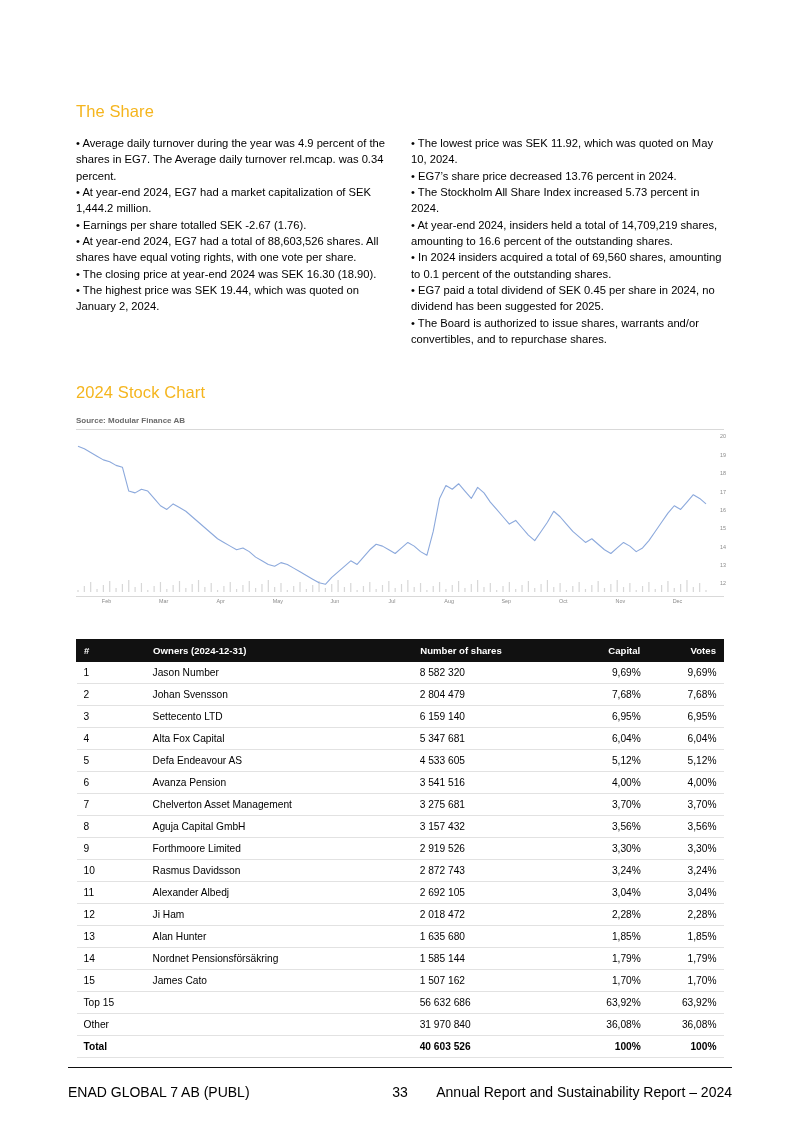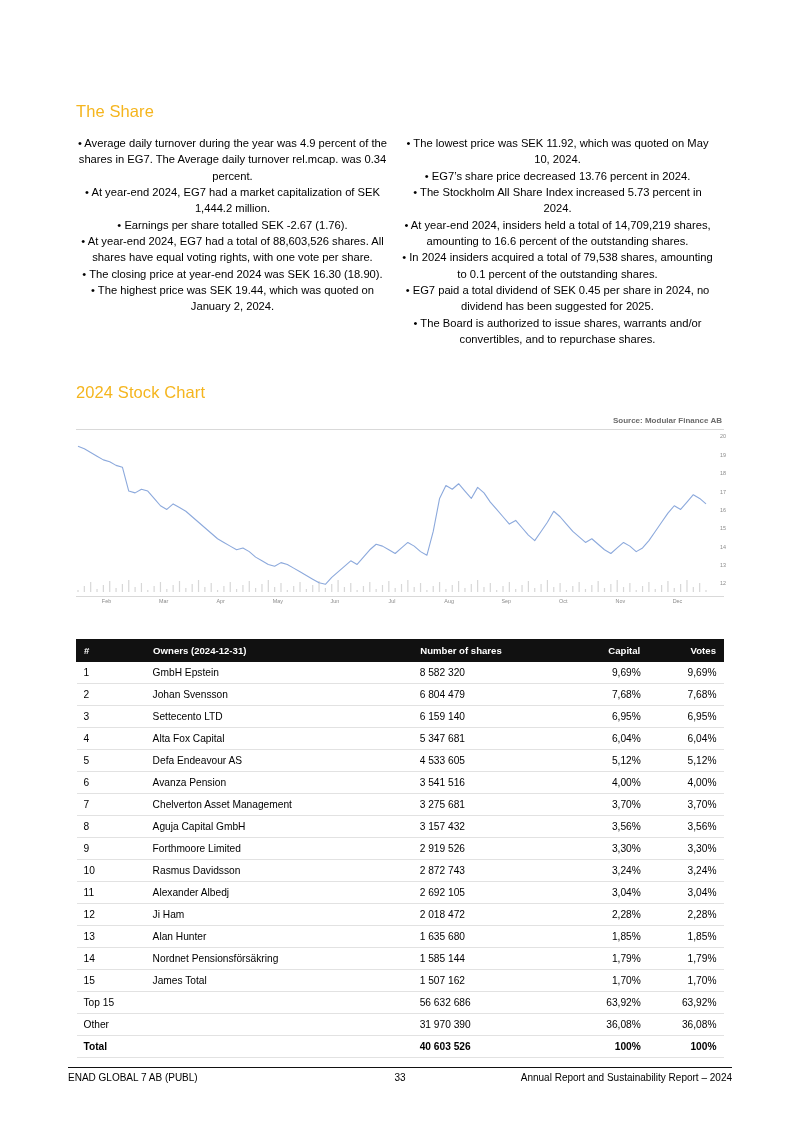--- a/index.html
+++ b/index.html
@@ -31,22 +31,21 @@
   }
   h2.section-title {
     color: #F5B51E;
     font-size: 16.5px;
     font-weight: normal;
     margin: 0 0 14px 0;
     letter-spacing: 0.1px;
   }
   .two-col {
     display: flex;
-    gap: 12px;
-    text-align: center;
+    gap: 22px;
   }
   .col {
     width: 313px;
     font-size: 11.2px;
     line-height: 1.46;
   }
   .col p {
     margin: 0;
   }
   .bullet-line {
@@ -54,21 +53,20 @@
   }
   .spacer-36 { height: 36px; }
   .spacer-30 { height: 30px; }
 
   
   .chart-block {
     position: relative;
     width: 648px;
   }
   .chart-source {
-    text-align: right;
     font-size: 8px;
     font-weight: bold;
     color: #6b6b6b;
     margin-bottom: 4px;
     padding-right: 2px;
   }
   .chart-frame {
     position: relative;
     width: 648px;
     height: 168px;
@@ -153,23 +151,23 @@
   }
 
   
   .footer {
     position: absolute;
     left: 68px;
     top: 1053px;
     width: 664px;
     display: flex;
     align-items: center;
-    font-size: 10px;
+    font-size: 14px;
     border-top: 1px solid #111111;
-    padding-top: 4px;
+    padding-top: 16px;
   }
   .footer .f-left { flex: 0 0 300px; text-align: left; }
   .footer .f-center { flex: 1; text-align: center; }
   .footer .f-right { flex: 0 0 300px; text-align: right; }
 </style>
 </head>
 <body>
 
 <div class="page">
   <div class="content">
@@ -183,21 +181,21 @@
         <p class="bullet-line">• Earnings per share totalled SEK -2.67 (1.76).</p>
         <p class="bullet-line">• At year-end 2024, EG7 had a total of 88,603,526 shares. All shares have equal voting rights, with one vote per share.</p>
         <p class="bullet-line">• The closing price at year-end 2024 was SEK 16.30 (18.90).</p>
         <p class="bullet-line">• The highest price was SEK 19.44, which was quoted on January 2, 2024.</p>
       </div>
       <div class="col">
         <p class="bullet-line">• The lowest price was SEK 11.92, which was quoted on May 10, 2024.</p>
         <p class="bullet-line">• EG7’s share price decreased 13.76 percent in 2024.</p>
         <p class="bullet-line">• The Stockholm All Share Index increased 5.73 percent in 2024.</p>
         <p class="bullet-line">• At year-end 2024, insiders held a total of 14,709,219 shares, amounting to 16.6 percent of the outstanding shares.</p>
-        <p class="bullet-line">• In 2024 insiders acquired a total of 79,538 shares, amounting to 0.1 percent of the outstanding shares.</p>
+        <p class="bullet-line">• In 2024 insiders acquired a total of 69,560 shares, amounting to 0.1 percent of the outstanding shares.</p>
         <p class="bullet-line">• EG7 paid a total dividend of SEK 0.45 per share in 2024, no dividend has been suggested for 2025.</p>
         <p class="bullet-line">• The Board is authorized to issue shares, warrants and/or convertibles, and to repurchase shares.</p>
       </div>
     </div>
 
     <div class="spacer-36"></div>
 
     <h2 class="section-title">2024 Stock Chart</h2>
 
     <div class="chart-block">
@@ -342,29 +340,29 @@
           <th>#</th>
           <th>Owners (2024-12-31)</th>
           <th>Number of shares</th>
           <th class="num">Capital</th>
           <th class="num">Votes</th>
         </tr>
       </thead>
       <tbody id="table-body">
           <tr>
             <td class="c-rank">1</td>
-            <td class="c-owner">GmbH Epstein</td>
+            <td class="c-owner">Jason Number</td>
             <td class="c-shares">8 582 320</td>
             <td class="c-cap">9,69%</td>
             <td class="c-votes">9,69%</td>
           </tr>
           <tr>
             <td class="c-rank">2</td>
             <td class="c-owner">Johan Svensson</td>
-            <td class="c-shares">6 804 479</td>
+            <td class="c-shares">2 804 479</td>
             <td class="c-cap">7,68%</td>
             <td class="c-votes">7,68%</td>
           </tr>
           <tr>
             <td class="c-rank">3</td>
             <td class="c-owner">Settecento LTD</td>
             <td class="c-shares">6 159 140</td>
             <td class="c-cap">6,95%</td>
             <td class="c-votes">6,95%</td>
           </tr>
@@ -440,36 +438,36 @@
           </tr>
           <tr>
             <td class="c-rank">14</td>
             <td class="c-owner">Nordnet Pensionsförsäkring</td>
             <td class="c-shares">1 585 144</td>
             <td class="c-cap">1,79%</td>
             <td class="c-votes">1,79%</td>
           </tr>
           <tr>
             <td class="c-rank">15</td>
-            <td class="c-owner">James Total</td>
+            <td class="c-owner">James Cato</td>
             <td class="c-shares">1 507 162</td>
             <td class="c-cap">1,70%</td>
             <td class="c-votes">1,70%</td>
           </tr>
           <tr class="summary">
             <td class="c-rank">Top 15</td>
             <td class="c-owner"></td>
             <td class="c-shares">56 632 686</td>
             <td class="c-cap">63,92%</td>
             <td class="c-votes">63,92%</td>
           </tr>
           <tr class="other">
             <td class="c-rank">Other</td>
             <td class="c-owner"></td>
-            <td class="c-shares">31 970 390</td>
+            <td class="c-shares">31 970 840</td>
             <td class="c-cap">36,08%</td>
             <td class="c-votes">36,08%</td>
           </tr>
           <tr class="total">
             <td class="c-rank">Total</td>
             <td class="c-owner"></td>
             <td class="c-shares">40 603 526</td>
             <td class="c-cap">100%</td>
             <td class="c-votes">100%</td>
           </tr>

